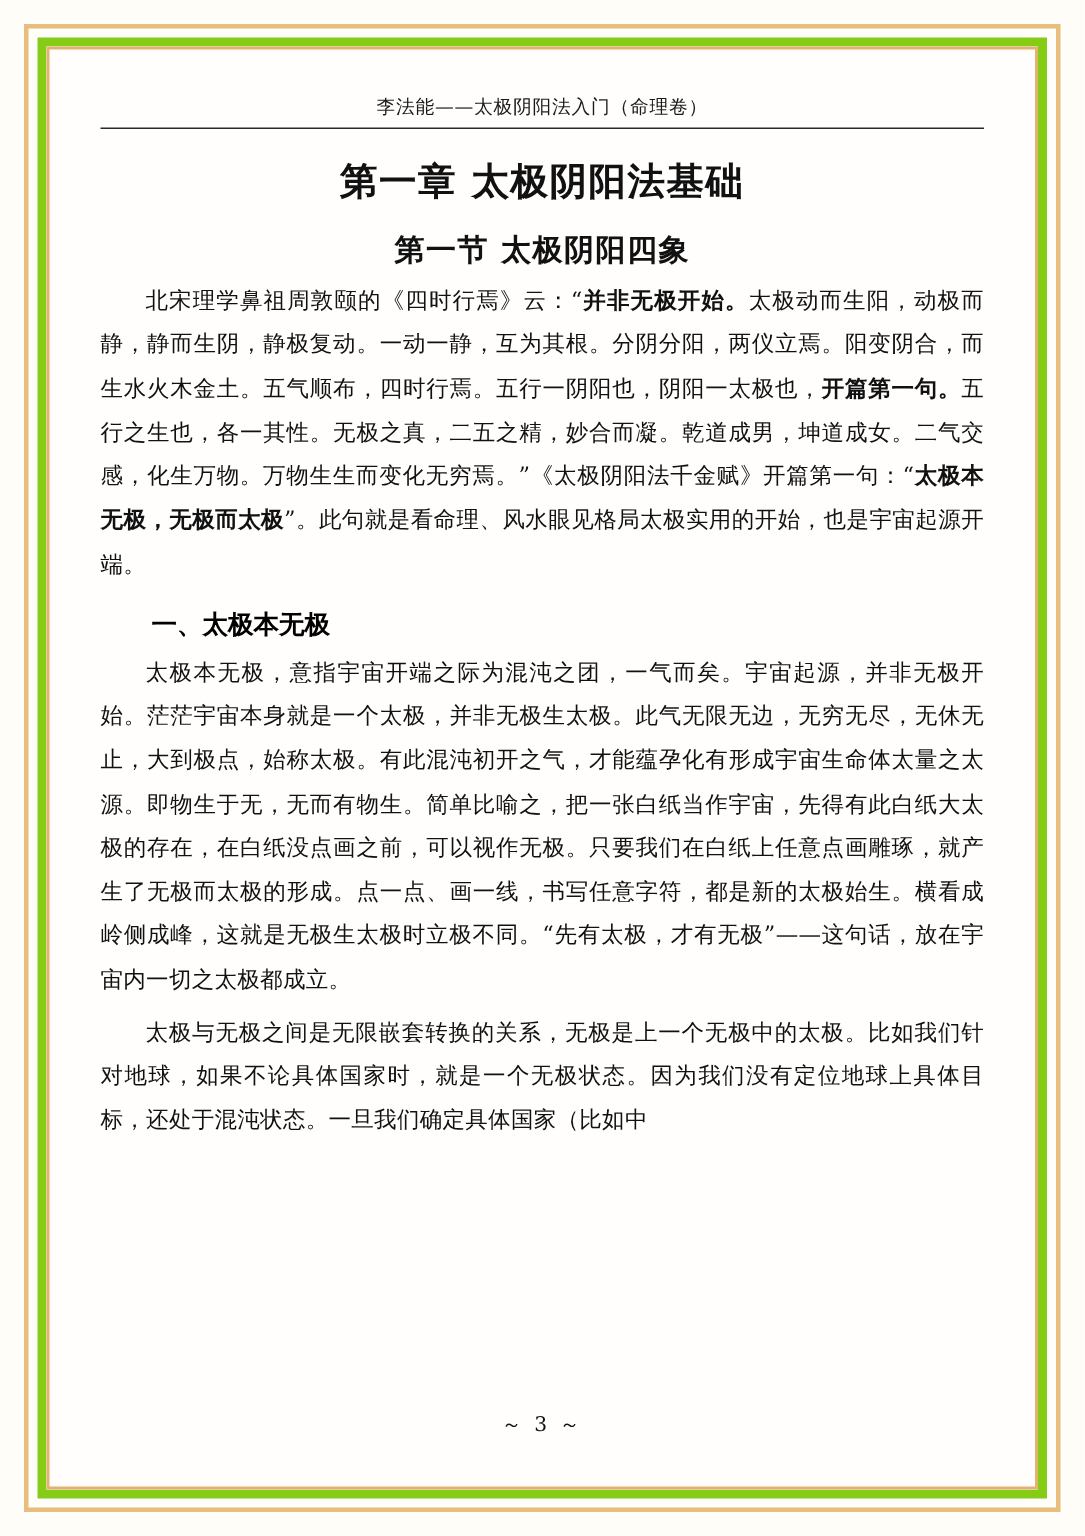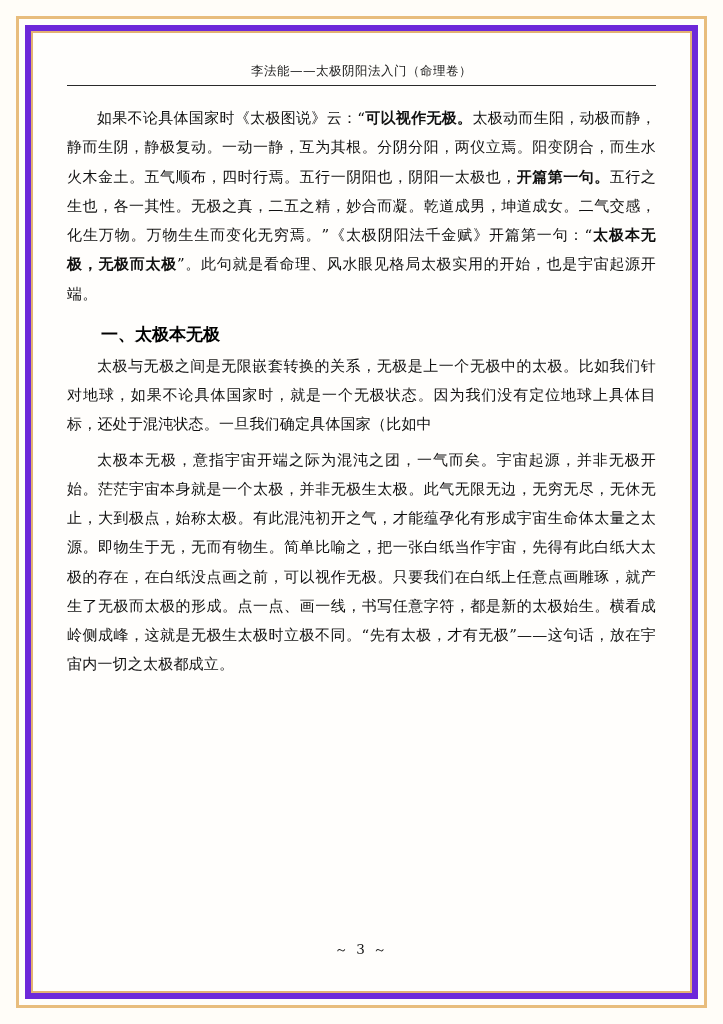--- a/index.html
+++ b/index.html
@@ -31,21 +31,21 @@
     border: 3px solid #e8bd7d;
     box-sizing: border-box;
     background: #fffefb;
   }
   .frame-mid {
     position: absolute;
     left: 6px;
     top: 6px;
     right: 6px;
     bottom: 6px;
-    border: 6px solid #6d28d9;
+    border: 6px solid #84cc16;
     box-sizing: border-box;
   }
   .frame-inner {
     position: absolute;
     left: 0px;
     top: 0px;
     right: 0px;
     bottom: 0px;
     border: 2px solid #e3b172;
     box-sizing: border-box;
@@ -125,28 +125,30 @@
 <div class="page">
   <div class="frame-outer">
     <div class="frame-mid">
       <div class="frame-inner">
 
         <div class="content">
 
           <div class="running-head">李法能——太极阴阳法入门（命理卷）</div>
           <hr class="head-rule">
 
+          <h1 class="chapter-title">第一章  太极阴阳法基础</h1>
+          <h2 class="section-title">第一节  太极阴阳四象</h2>
 
-          <p class="body-text"><span>如果不论具体国家时《太极图说》云：“</span><b>可以视作无极。</b><span>太极动而生阳，动极而静，静而生阴，静极复动。一动一静，互为其根。分阴分阳，两仪立焉。阳变阴合，而生水火木金土。五气顺布，四时行焉。五行一阴阳也，阴阳一太极也，</span><b>开篇第一句。</b><span>五行之生也，各一其性。无极之真，二五之精，妙合而凝。乾道成男，坤道成女。二气交感，化生万物。万物生生而变化无穷焉。”《太极阴阳法千金赋》开篇第一句：“</span><b>太极本无极，无极而太极</b><span>”。此句就是看命理、风水眼见格局太极实用的开始，也是宇宙起源开端。</span></p>
+          <p class="body-text"><span>北宋理学鼻祖周敦颐的《四时行焉》云：“</span><b>并非无极开始。</b><span>太极动而生阳，动极而静，静而生阴，静极复动。一动一静，互为其根。分阴分阳，两仪立焉。阳变阴合，而生水火木金土。五气顺布，四时行焉。五行一阴阳也，阴阳一太极也，</span><b>开篇第一句。</b><span>五行之生也，各一其性。无极之真，二五之精，妙合而凝。乾道成男，坤道成女。二气交感，化生万物。万物生生而变化无穷焉。”《太极阴阳法千金赋》开篇第一句：“</span><b>太极本无极，无极而太极</b><span>”。此句就是看命理、风水眼见格局太极实用的开始，也是宇宙起源开端。</span></p>
 
           <h3 class="sub-title">一、太极本无极</h3>
 
+          <p class="body-text">太极本无极，意指宇宙开端之际为混沌之团，一气而矣。宇宙起源，并非无极开始。茫茫宇宙本身就是一个太极，并非无极生太极。此气无限无边，无穷无尽，无休无止，大到极点，始称太极。有此混沌初开之气，才能蕴孕化有形成宇宙生命体太量之太源。即物生于无，无而有物生。简单比喻之，把一张白纸当作宇宙，先得有此白纸大太极的存在，在白纸没点画之前，可以视作无极。只要我们在白纸上任意点画雕琢，就产生了无极而太极的形成。点一点、画一线，书写任意字符，都是新的太极始生。横看成岭侧成峰，这就是无极生太极时立极不同。“先有太极，才有无极”——这句话，放在宇宙内一切之太极都成立。</p>
+
           <p class="body-text">太极与无极之间是无限嵌套转换的关系，无极是上一个无极中的太极。比如我们针对地球，如果不论具体国家时，就是一个无极状态。因为我们没有定位地球上具体目标，还处于混沌状态。一旦我们确定具体国家（比如中</p>
-
-          <p class="body-text">太极本无极，意指宇宙开端之际为混沌之团，一气而矣。宇宙起源，并非无极开始。茫茫宇宙本身就是一个太极，并非无极生太极。此气无限无边，无穷无尽，无休无止，大到极点，始称太极。有此混沌初开之气，才能蕴孕化有形成宇宙生命体太量之太源。即物生于无，无而有物生。简单比喻之，把一张白纸当作宇宙，先得有此白纸大太极的存在，在白纸没点画之前，可以视作无极。只要我们在白纸上任意点画雕琢，就产生了无极而太极的形成。点一点、画一线，书写任意字符，都是新的太极始生。横看成岭侧成峰，这就是无极生太极时立极不同。“先有太极，才有无极”——这句话，放在宇宙内一切之太极都成立。</p>
 
           <div class="footer">～ 3 ～</div>
         </div>
 
       </div>
     </div>
   </div>
 </div>
 
 </body></html>

